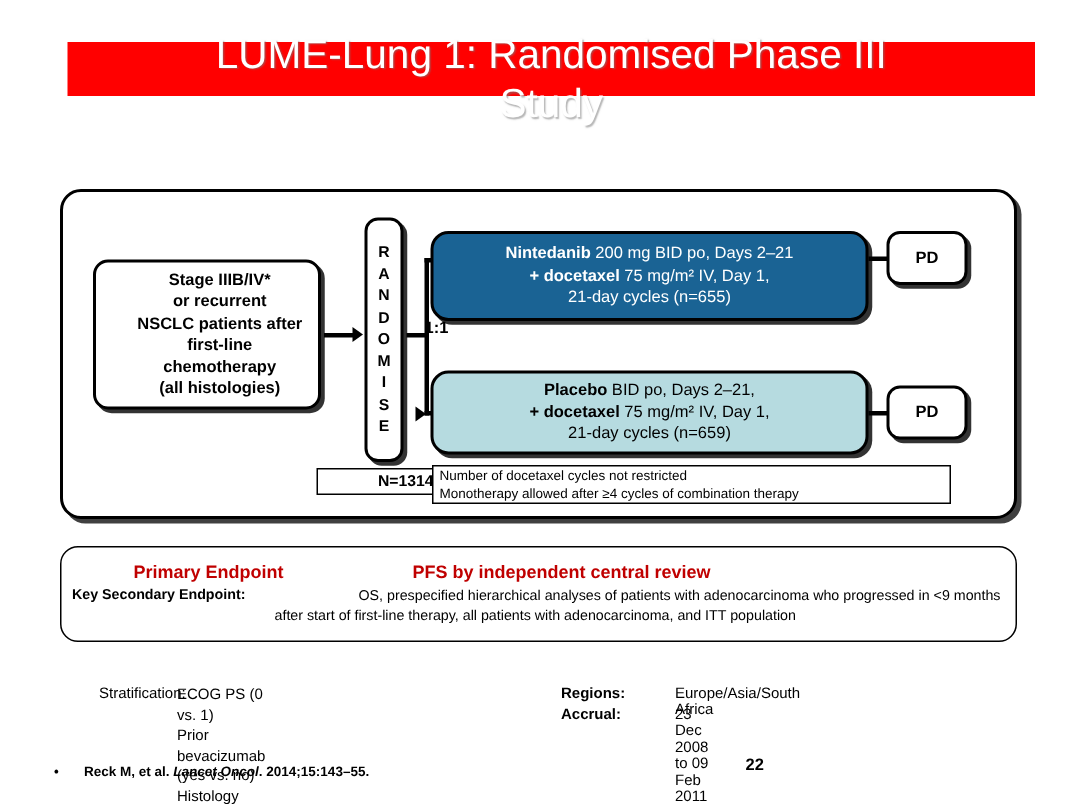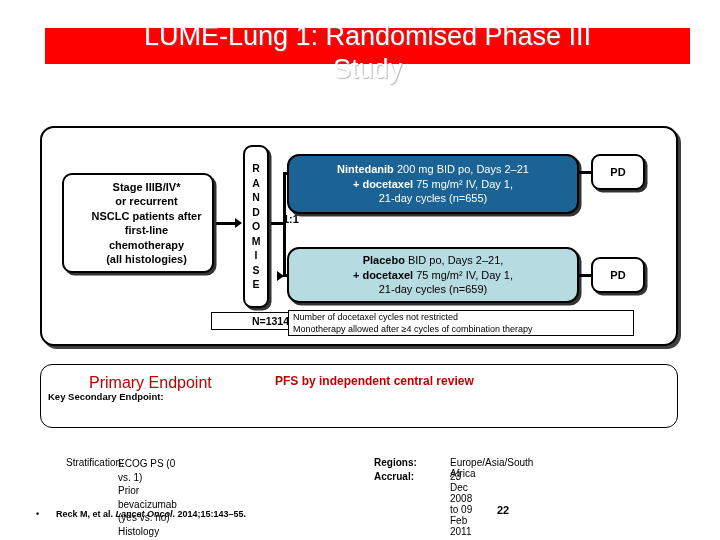--- a/index.html
+++ b/index.html
@@ -236,22 +236,22 @@
   #primary-endpoint-row {
     position: absolute;
     left: 7px;
     top: 9px;
     width: 625px;
   }
   #primary-endpoint-label {
     position: absolute;
     left: 0px;
     top: 0px;
-    font-size: 16px;
-    font-weight: normal;
+    font-size: 12px;
+    font-weight: bold;
     color: #C00000;
     padding-left: 41px;
   }
   #primary-endpoint-value {
     position: absolute;
     left: 227px;
     top: 0px;
     font-size: 12px;
     font-weight: bold;
     color: #C00000;
@@ -423,20 +423,21 @@
   <div class="note-line">Number of docetaxel cycles not restricted</div>
   <div class="note-line">Monotherapy allowed after ≥4 cycles of combination therapy</div>
 </div>
 
 <div id="endpoints-box">
   <div id="primary-endpoint-row">
     <div id="primary-endpoint-label">Primary Endpoint</div>
     <div id="primary-endpoint-value">PFS by independent central review</div>
   </div>
   <div id="secondary-endpoint-label">Key Secondary Endpoint:</div>
+  <div id="secondary-endpoint-value">OS, prespecified hierarchical analyses of patients with adenocarcinoma who progressed in &lt;9 months after start of first-line therapy, all patients with adenocarcinoma, and ITT population</div>
 </div>
 
 <div id="stratification-block">
   <div id="stratification-label">Stratification:</div>
   <div id="stratification-items">ECOG PS (0 vs. 1)
 Prior bevacizumab (yes vs. no)
 Histology (squamous vs. non-squamous)
 Brain metastases (yes vs. no)</div>
 </div>
 

